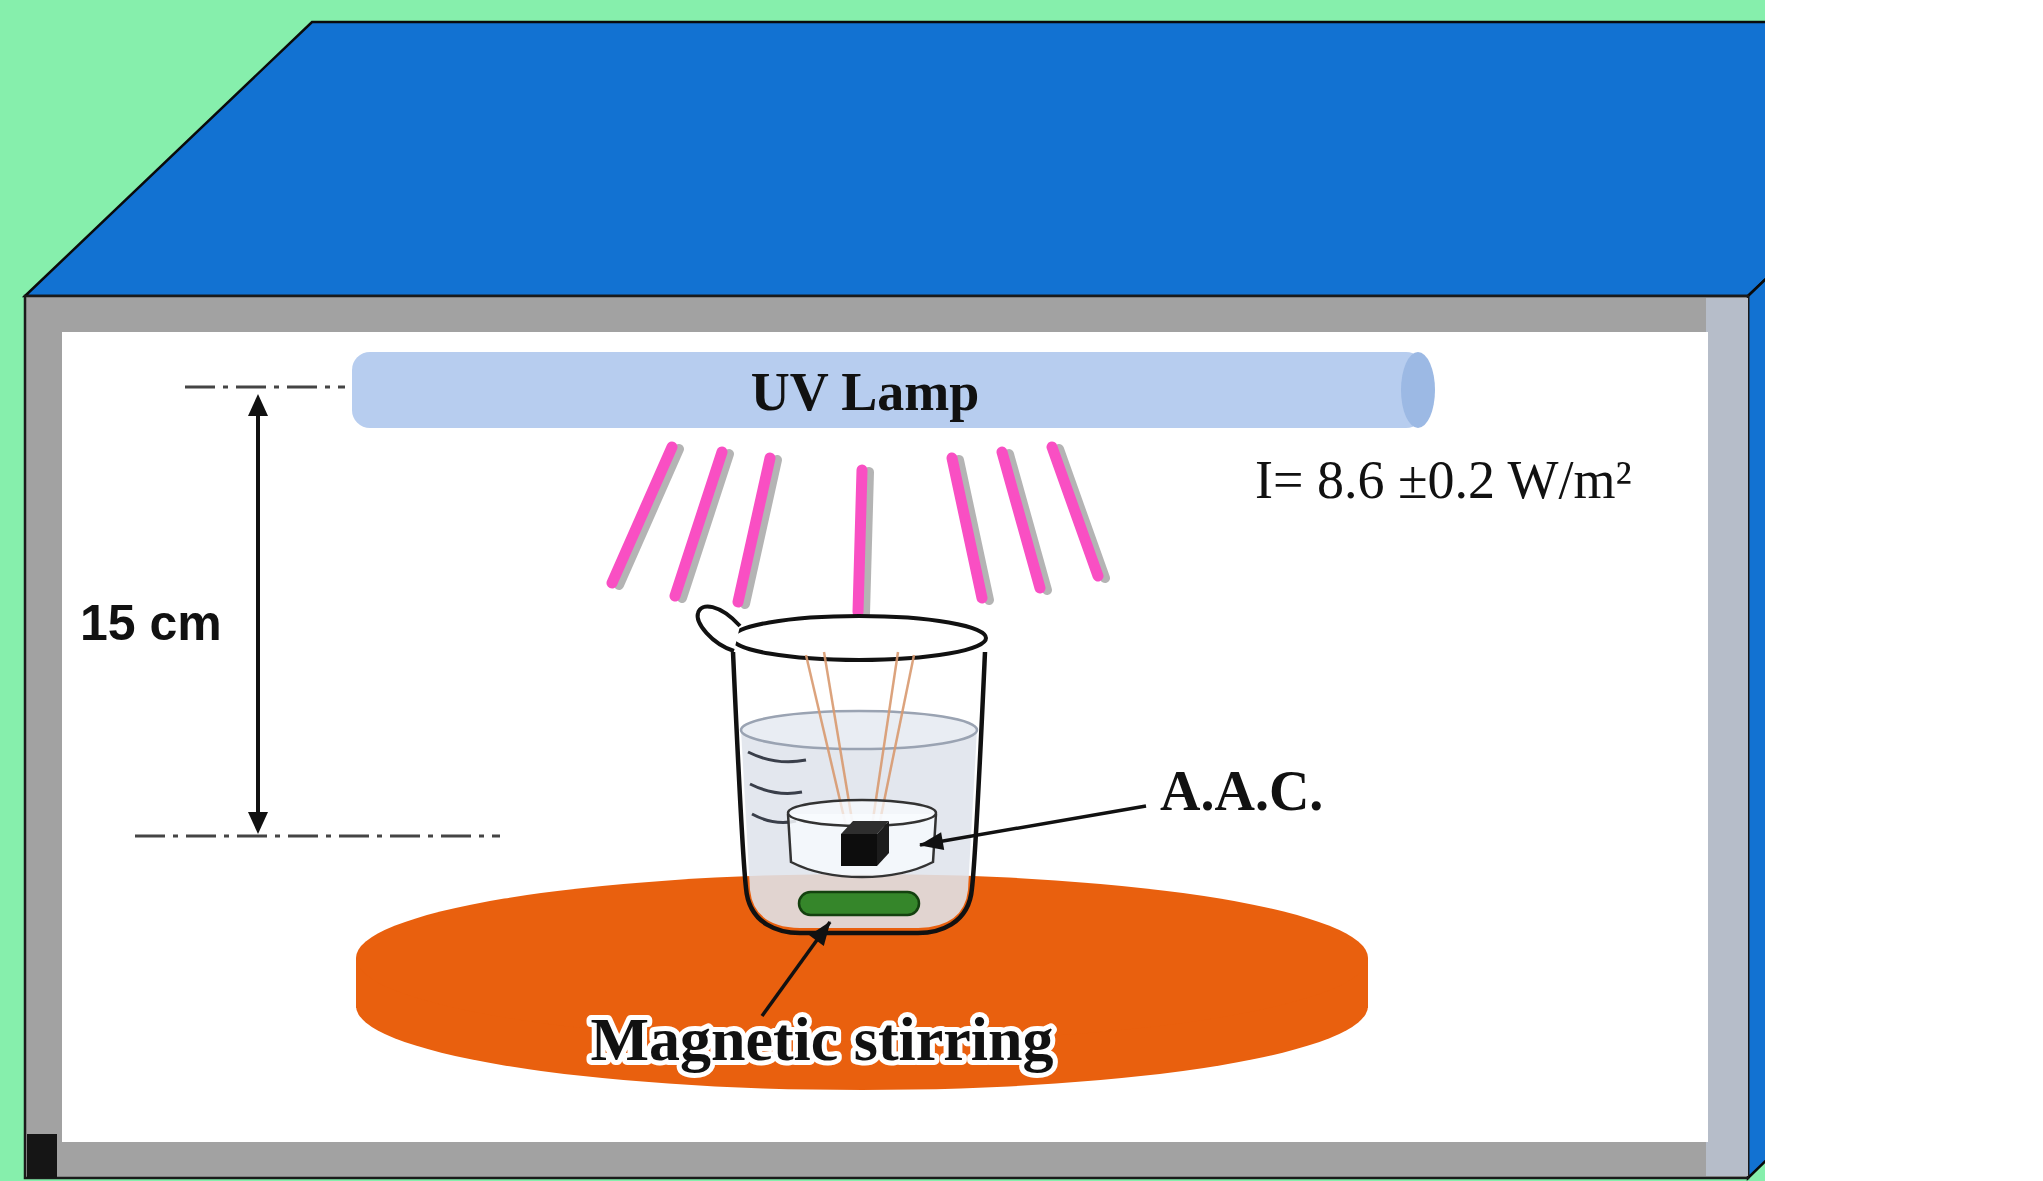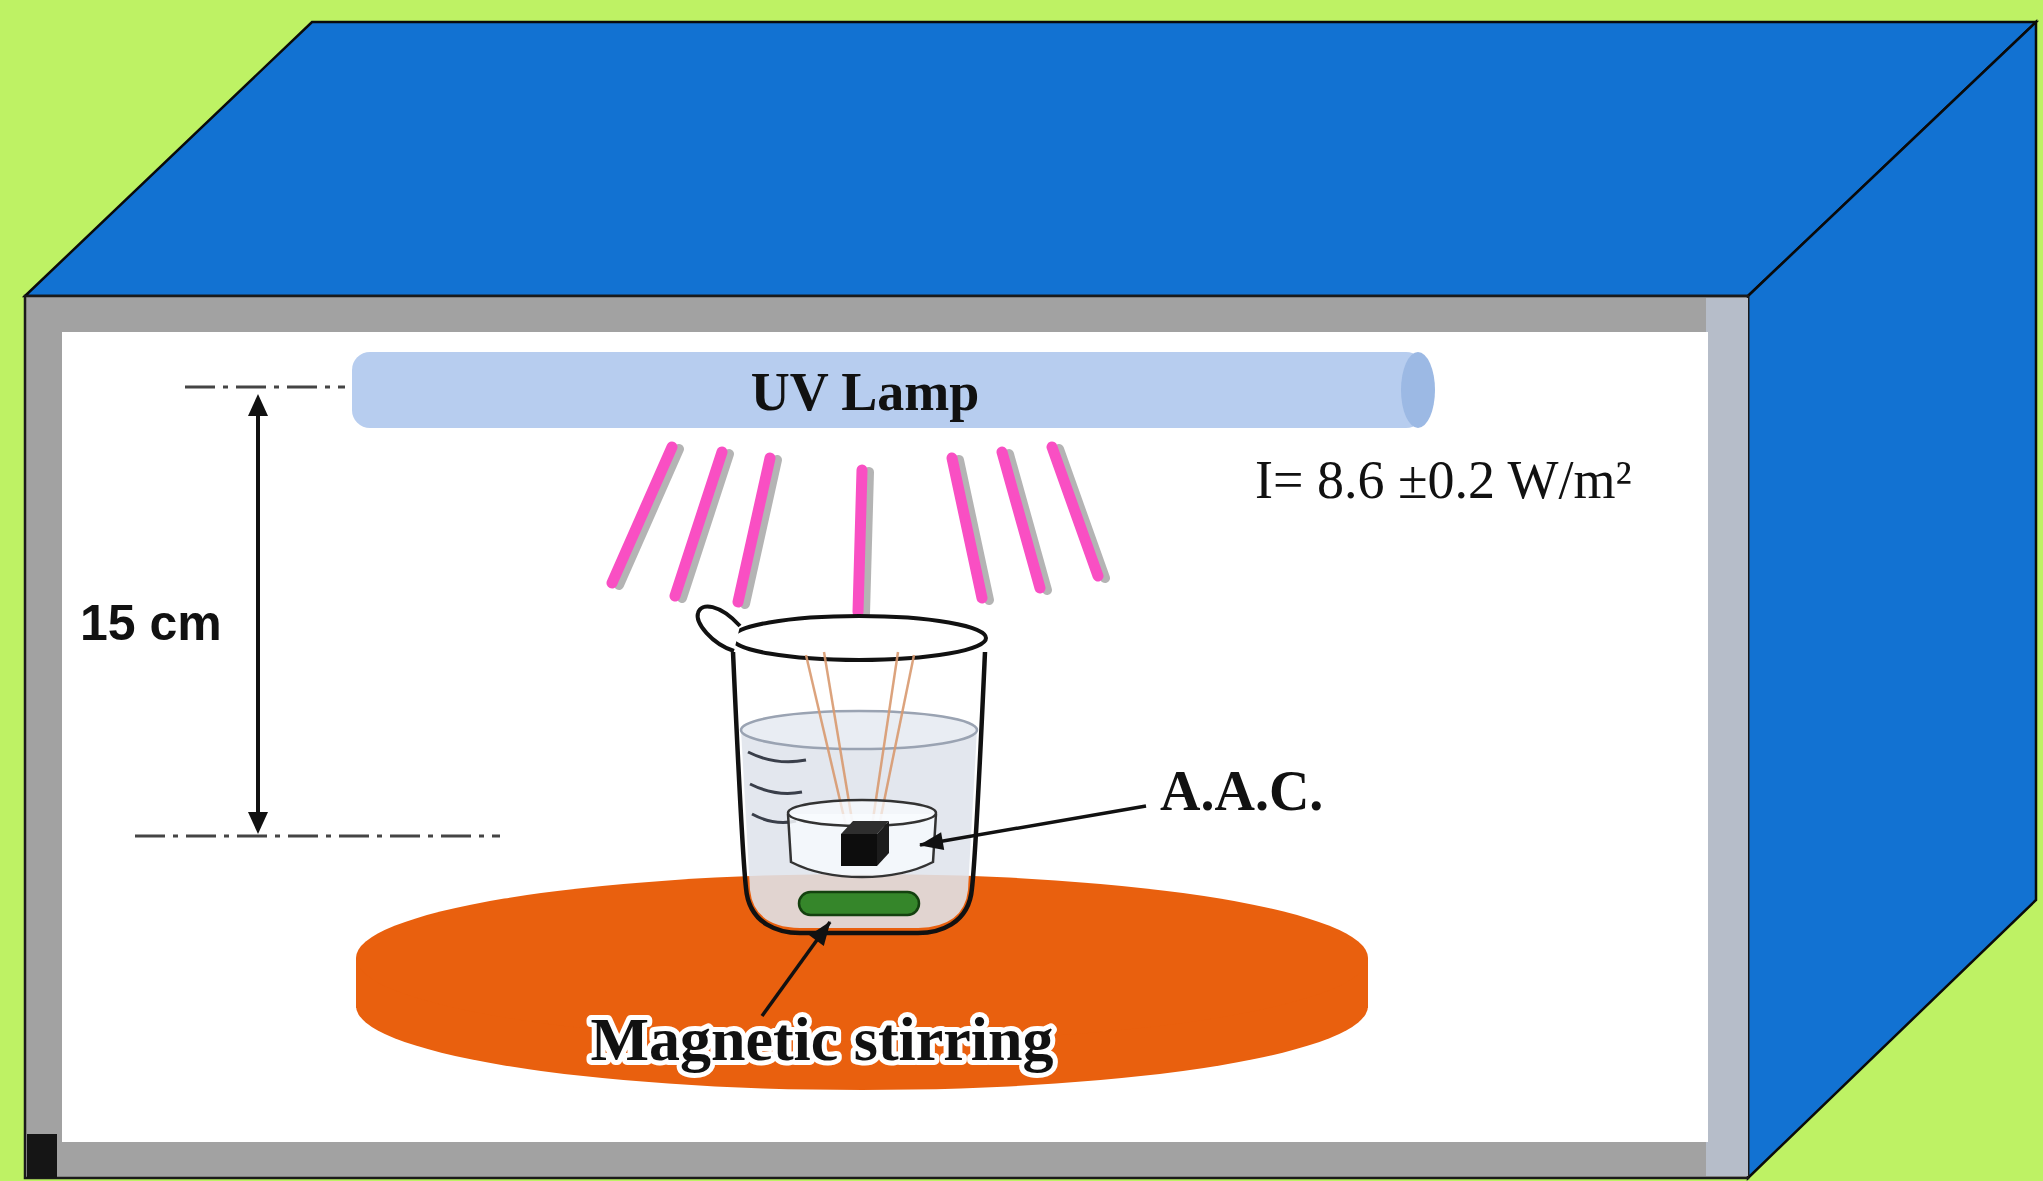--- a/index.html
+++ b/index.html
@@ -1,16 +1,16 @@
 <!DOCTYPE html>
 <html><head>
 <meta charset="utf-8">
 <style>
   html,body { margin:0; padding:0; background:#ffffff; }
-  .stage { position:relative; width:2043px; height:1181px; background:#bef264; overflow:hidden; }
+  .stage { position:relative; width:1765px; height:1181px; background:#86efac; overflow:hidden; }
   svg { display:block; }
   text { fill:#111111; }
   .serif  { font-family:"Liberation Serif", serif; }
   .sans   { font-family:"Liberation Sans", sans-serif; }
   .lamp-label      { font-size:54px; font-weight:600; }
   .intensity-label { font-size:54px; font-weight:500; }
   .distance-label  { font-size:50px; font-weight:bold; }
   .aac-label       { font-size:56px; font-weight:bold; }
   .stir-label      { font-size:62px; font-weight:bold; paint-order:stroke; stroke:#ffffff; stroke-width:10px; stroke-linejoin:round; }
 </style>

